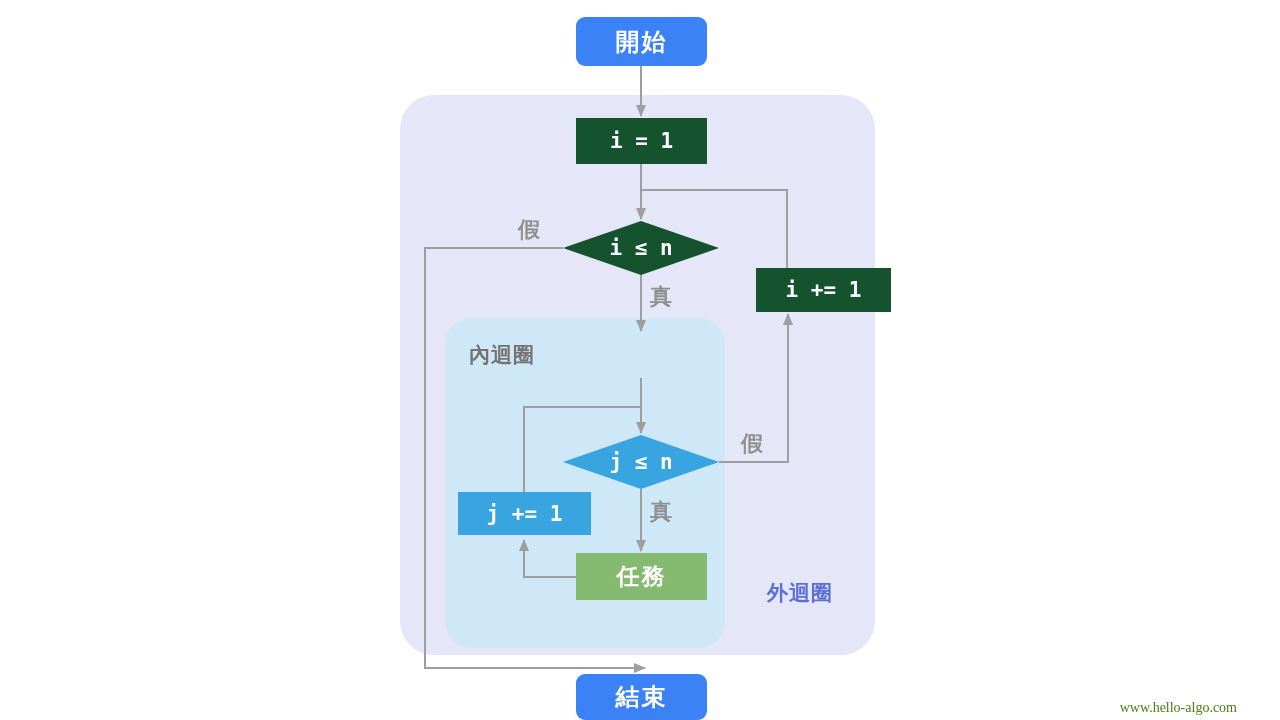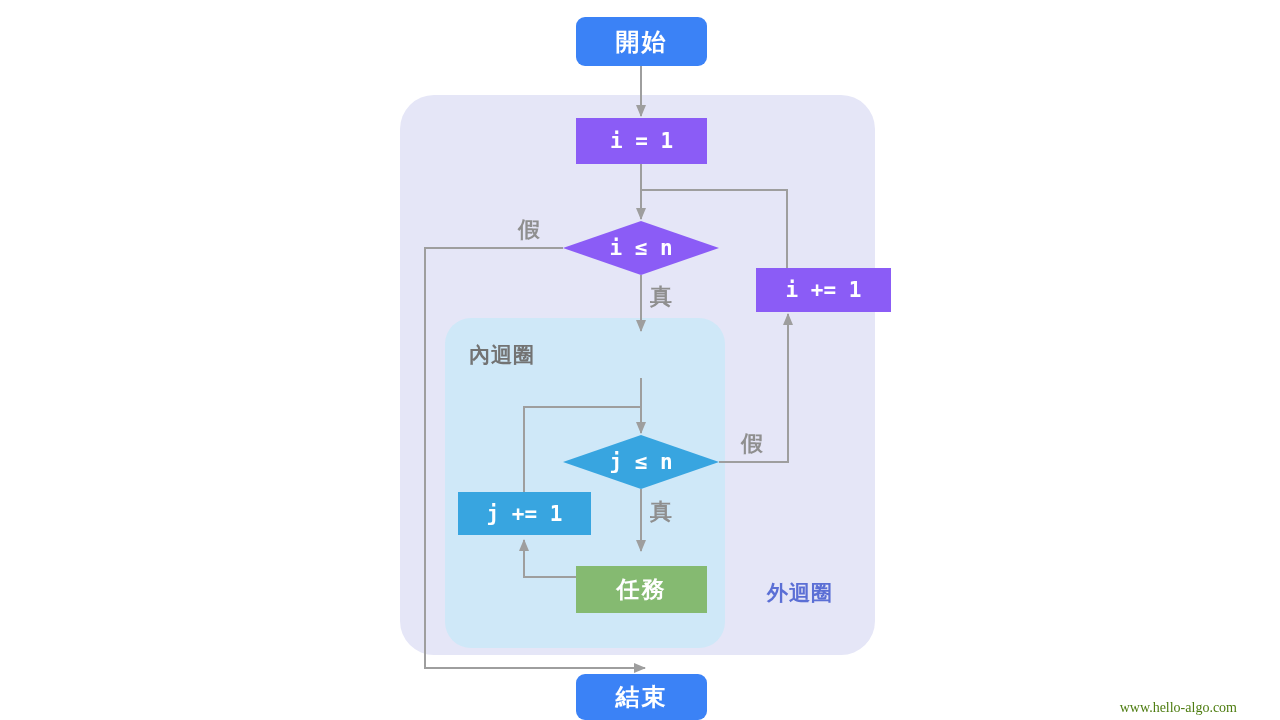--- a/index.html
+++ b/index.html
@@ -10,21 +10,21 @@
   .region{position:absolute;}
   .region-outer{left:400px;top:95px;width:475px;height:560px;background:#e5e6f7;border-radius:34px;}
   .region-inner{left:445px;top:318px;width:280px;height:330px;background:#cfe8f8;border-radius:26px;}
   .edges{position:absolute;left:0;top:0;z-index:2;}
   .node{
     position:absolute;display:flex;align-items:center;justify-content:center;
     color:#ffffff;font-weight:bold;z-index:3;box-sizing:border-box;
   }
   .terminal{background:#3b82f6;border-radius:9px;font-size:24px;letter-spacing:2px;}
   .code{font-family:"DejaVu Sans Mono","Liberation Mono",monospace;font-size:21px;}
-  .outer-fill{background:#8b5cf6;}
+  .outer-fill{background:#14532d;}
   .inner-fill{background:#38a5e0;}
   .task-fill{background:#85ba71;font-size:23px;letter-spacing:2px;}
   .diamond{clip-path:polygon(50% 0,100% 50%,50% 100%,0 50%);}
   .edge-label{
     position:absolute;z-index:4;font-size:22px;font-weight:bold;color:#8f8f8f;letter-spacing:1px;
   }
   .region-label{position:absolute;z-index:4;font-size:21px;font-weight:bold;letter-spacing:1px;}
   .label-inner-loop{left:469px;top:341px;color:#737373;}
   .label-outer-loop{left:767px;top:579px;color:#5b6fd5;}
   .watermark{
@@ -32,21 +32,21 @@
     font-family:Liberation Serif, serif;
   }
   
   .n-start{left:576px;top:17px;width:131px;height:49px;}
   .n-outer-init{left:576px;top:118px;width:131px;height:46px;}
   .n-outer-cond{left:563px;top:221px;width:156px;height:54px;}
   .n-outer-incr{left:756px;top:268px;width:135px;height:44px;}
   .n-inner-init{left:576px;top:333px;width:131px;height:45px;}
   .n-inner-cond{left:563px;top:435px;width:156px;height:54px;}
   .n-inner-incr{left:458px;top:492px;width:133px;height:43px;}
-  .n-task{left:576px;top:566px;width:131px;height:47px;}
+  .n-task{left:576px;top:553px;width:131px;height:47px;}
   .n-end{left:576px;top:674px;width:131px;height:46px;}
   .l-outer-false{left:518px;top:215px;}
   .l-outer-true{left:650px;top:282px;}
   .l-inner-false{left:741px;top:429px;}
   .l-inner-true{left:650px;top:497px;}
 </style>
 </head>
 <body>
 
 <div class="canvas">

